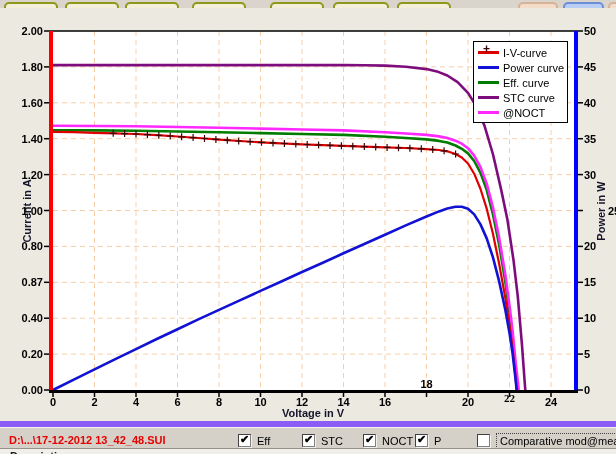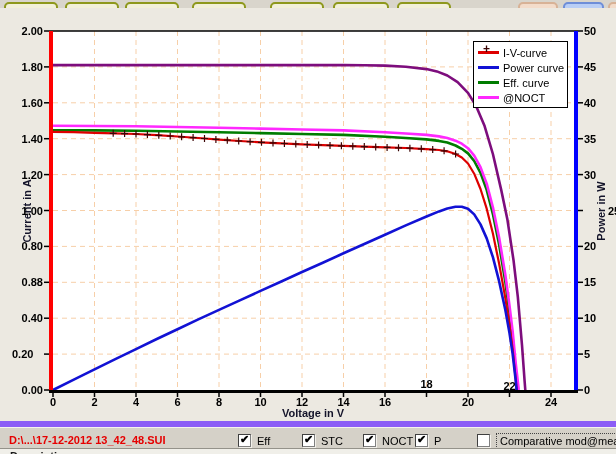--- a/index.html
+++ b/index.html
@@ -146,34 +146,38 @@
     </div>
     <div class="lrow">
       <span class="lswatch" style="background: rgb(18, 18, 212);"></span>
       <span class="llabel">Power curve</span>
     </div>
     <div class="lrow">
       <span class="lswatch" style="background: rgb(0, 124, 0);"></span>
       <span class="llabel">Eff. curve</span>
     </div>
     <div class="lrow">
+      <span class="lswatch" style="background: rgb(125, 13, 125);"></span>
+      <span class="llabel">STC curve</span>
+    </div>
+    <div class="lrow">
       <span class="lswatch" style="background: rgb(255, 40, 255);"></span>
       <span class="llabel">@NOCT</span>
     </div>
   </div>
 <div class="tick" style="left: 12px; width: 31px; text-align: right; top: 17px;">2.00</div>
     <div class="tick" style="left: 12px; width: 31px; text-align: right; top: 52.9px;">1.80</div>
     <div class="tick" style="left: 12px; width: 31px; text-align: right; top: 88.8px;">1.60</div>
     <div class="tick" style="left: 12px; width: 31px; text-align: right; top: 124.7px;">1.40</div>
     <div class="tick" style="left: 12px; width: 31px; text-align: right; top: 160.6px;">1.20</div>
     <div class="tick" style="left: 12px; width: 31px; text-align: right; top: 196.5px;">1.00</div>
     <div class="tick" style="left: 12px; width: 31px; text-align: right; top: 232.4px;">0.80</div>
-    <div class="tick" style="left: 12px; width: 31px; text-align: right; top: 268.3px;">0.88</div>
+    <div class="tick" style="left: 12px; width: 31px; text-align: right; top: 268.3px;">0.87</div>
     <div class="tick" style="left: 12px; width: 31px; text-align: right; top: 304.2px;">0.40</div>
-    <div class="tick" style="left: 12px; width: 31px; top: 340.1px;">0.20</div>
+    <div class="tick" style="left: 12px; width: 31px; text-align: right; top: 340.1px;">0.20</div>
     <div class="tick" style="left: 12px; width: 31px; text-align: right; top: 376px;">0.00</div>
     <div class="tick" style="left: 584px; width: 24px; top: 17px;">50</div>
     <div class="tick" style="left: 584px; width: 24px; top: 52.9px;">45</div>
     <div class="tick" style="left: 584px; width: 24px; top: 88.8px;">40</div>
     <div class="tick" style="left: 584px; width: 24px; top: 124.7px;">35</div>
     <div class="tick" style="left: 584px; width: 24px; top: 160.6px;">30</div>
     <div class="tick" style="left: 584px; width: 24px; top: 196.5px; margin-left: 24px;">25</div>
     <div class="tick" style="left: 584px; width: 24px; top: 232.4px;">20</div>
     <div class="tick" style="left: 584px; width: 24px; top: 268.3px;">15</div>
     <div class="tick" style="left: 584px; width: 24px; top: 304.2px;">10</div>
@@ -183,21 +187,21 @@
     <div class="tick" style="left: 82.5px; width: 24px; text-align: center; top: 388px;">2</div>
     <div class="tick" style="left: 124px; width: 24px; text-align: center; top: 388px;">4</div>
     <div class="tick" style="left: 165.5px; width: 24px; text-align: center; top: 388px;">6</div>
     <div class="tick" style="left: 207px; width: 24px; text-align: center; top: 388px;">8</div>
     <div class="tick" style="left: 248.5px; width: 24px; text-align: center; top: 388px;">10</div>
     <div class="tick" style="left: 290px; width: 24px; text-align: center; top: 388px;">12</div>
     <div class="tick" style="left: 331.5px; width: 24px; text-align: center; top: 388px;">14</div>
     <div class="tick" style="left: 373px; width: 24px; text-align: center; top: 388px;">16</div>
     <div class="tick" style="left: 414.5px; width: 24px; text-align: center; top: 370px;">18</div>
     <div class="tick" style="left: 456px; width: 24px; text-align: center; top: 388px;">20</div>
-    <div class="tick" style="left: 497.5px; width: 24px; text-align: center; top: 372px;">22</div>
+    <div class="tick" style="left: 497.5px; width: 24px; text-align: center; top: 384px; font-family: Liberation Serif, serif;">22</div>
     <div class="tick" style="left: 539px; width: 24px; text-align: center; top: 388px;">24</div>
   </div>
 
 <div class="footer">
   <span class="fname">D:\...\17-12-2012  13_42_48.SUI</span>
   <span id="cbrow"><span class="cb" style="left: 238px;">
         <span class="cbbox">
           <span class="mark">✔</span>
         </span>
         <span class="cblabel">Eff</span>

